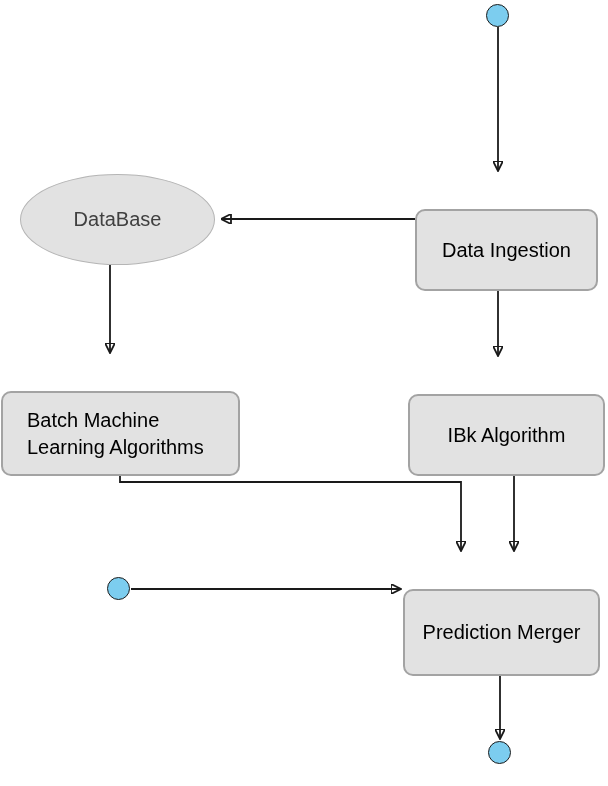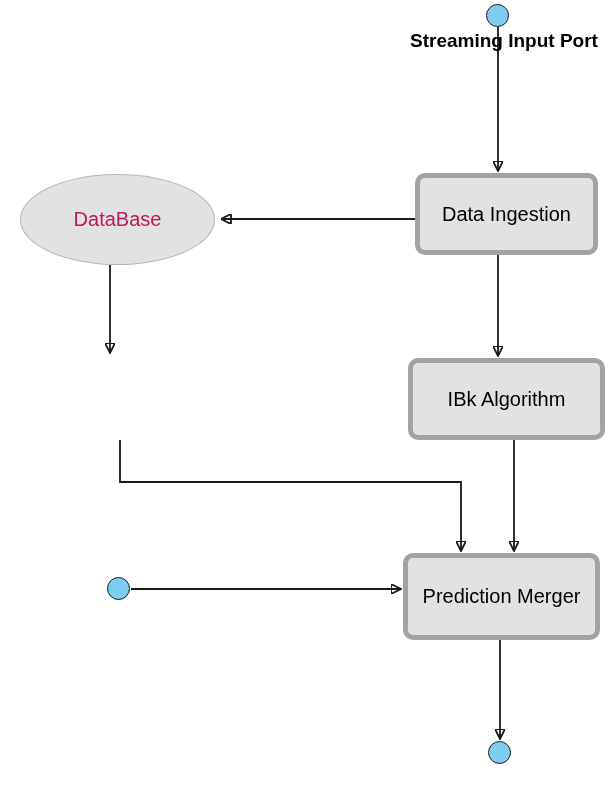--- a/index.html
+++ b/index.html
@@ -21,41 +21,42 @@
     width: 608px; height: 786px;
   }
   .edges-layer path {
     fill: none;
     stroke: #1a1a1a;
     stroke-width: 1.8;
   }
   .node-box {
     position: absolute;
     background: #e2e2e2;
-    border: 5px solid #a3a3a3;
+    border: 2px solid #a3a3a3;
     border-radius: 10px;
     display: flex;
     align-items: center;
     justify-content: center;
     text-align: left;
     font-size: 20px;
     color: #000000;
     line-height: 1.35;
     box-sizing: border-box;
+    margin-top: 36px;
   }
   .node-ellipse {
     position: absolute;
     background: #e2e2e2;
     border: 1px solid #b5b5b5;
     border-radius: 50%;
     display: flex;
     align-items: center;
     justify-content: center;
     font-size: 20px;
-    color: #be185d;
+    color: #404040;
     box-sizing: border-box;
     text-align: right;
   }
   .port-circle {
     position: absolute;
     width: 23px;
     height: 23px;
     border-radius: 50%;
     background: #7ccdef;
     border: 1.6px solid #1c1c1c;
@@ -85,30 +86,32 @@
     <path d="M415 219 L222 219" marker-end="url(#arrowhead)"></path>
     <path d="M110 265 L110 352" marker-end="url(#arrowhead)"></path>
     <path d="M498 255 L498 355" marker-end="url(#arrowhead)"></path>
     <path d="M120 440 L120 482 L461 482 L461 550" marker-end="url(#arrowhead)"></path>
     <path d="M514 440 L514 550" marker-end="url(#arrowhead)"></path>
     <path d="M131 589 L400 589" marker-end="url(#arrowhead)"></path>
     <path d="M500 640 L500 738" marker-end="url(#arrowhead)"></path>
   </svg>
 
   <div class="port-circle" style="left:486px; top:4px;"></div>
-  <div class="port-label" style="left:404px; top:30px; width:200px;">Streaming Input Port</div>
 
   <div class="port-circle" style="left:107px; top:577px;"></div>
 
   <div class="port-circle" style="left:488px; top:741px;"></div>
 
   <div class="node-box" style="left:415px; top:173px; width:183px; height:82px;">
     <span>Data Ingestion</span>
   </div>
 
+  <div class="node-box" style="left:1px; top:355px; width:239px; height:85px; padding:0 24px;">
+    <span>Batch Machine Learning Algorithms</span>
+  </div>
 
   <div class="node-box" style="left:408px; top:358px; width:197px; height:82px;">
     <span>IBk Algorithm</span>
   </div>
 
   <div class="node-box" style="left:403px; top:553px; width:197px; height:87px;">
     <span>Prediction Merger</span>
   </div>
 
   <div class="node-ellipse" style="left:20px; top:174px; width:195px; height:91px;">

